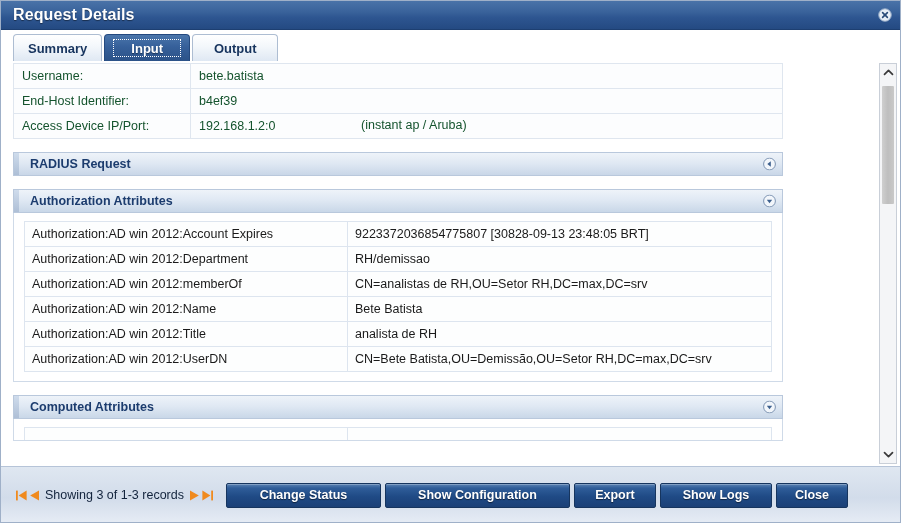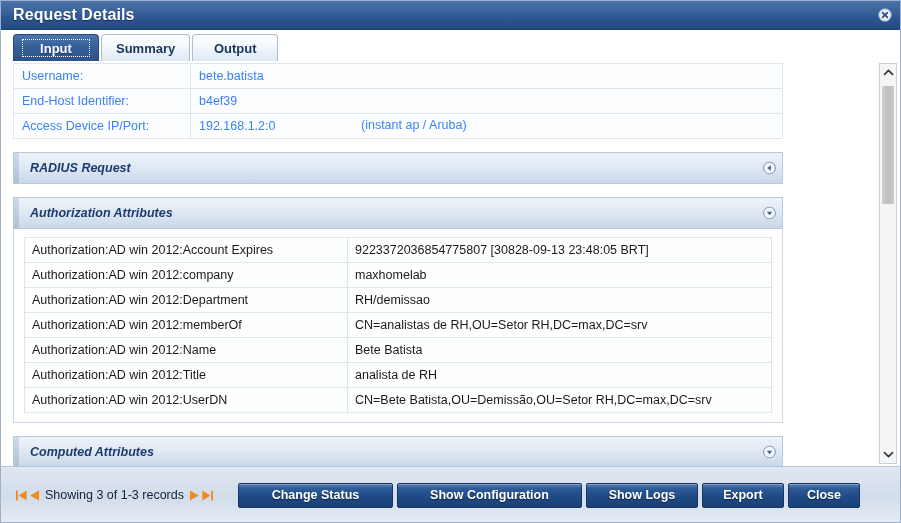--- a/index.html
+++ b/index.html
@@ -111,21 +111,21 @@
   
   .info-table {
     width: 770px;
     border-collapse: collapse;
     table-layout: fixed;
     margin-top: 2px;
   }
   .info-table td {
     height: 24px;
     font-size: 12.5px;
-    color: #3b82f6;
+    color: #14532d;
     border: 1px solid #dfe6ef;
     padding: 0 8px;
     background: #fcfdfe;
     white-space: nowrap;
     overflow: hidden;
   }
   .info-table td.label { width: 160px; }
   .info-table td.value { position: relative; }
   .info-value-extra {
     position: absolute;
@@ -135,28 +135,27 @@
   }
 
   
   .section {
     width: 770px;
     margin-top: 13px;
     box-sizing: border-box;
   }
   .section-header {
     position: relative;
-    height: 32px;
+    height: 24px;
     display: flex;
     align-items: center;
     border: 1px solid #b9c8dc;
     background: linear-gradient(to bottom, #eef3f9 0%, #dfe8f3 48%, #c9d7e8 100%);
     box-sizing: border-box;
     cursor: pointer;
-    font-style: italic;
   }
   .section-header::before {
     content: "";
     position: absolute;
     left: 0; top: 0; bottom: 0;
     width: 5px;
     background: linear-gradient(to bottom, #cfdcec, #aebfd6);
   }
   .section-title {
     font-size: 12.5px;
@@ -274,44 +273,44 @@
     color: #ffffff;
     background: linear-gradient(to bottom, #5b83b4 0%, #2f5d99 18%, #1f4a85 55%, #1b4077 100%);
     border: 1px solid #16355f;
     border-radius: 2px;
     text-shadow: 0 1px 1px rgba(0,0,0,.5);
     box-shadow: inset 0 1px 0 rgba(255,255,255,.25);
     cursor: pointer;
     white-space: nowrap;
     box-sizing: border-box;
   }
-  .btn:first-of-type { margin-left: 12px; }
+  .btn:first-of-type { margin-left: 0; }
 </style>
 </head>
 <body>
 
 <div id="app">
 
   <div class="titlebar">
     <div class="titlebar-title">Request Details</div>
     <div class="titlebar-close">
       <svg width="14" height="14" viewBox="0 0 14 14">
         <circle cx="7" cy="7" r="6.3" fill="#e8eef6" stroke="#8fa6c4" stroke-width="1"></circle>
         <path d="M4.6 4.6 L9.4 9.4 M9.4 4.6 L4.6 9.4" stroke="#2a4a78" stroke-width="1.6" stroke-linecap="round"></path>
       </svg>
     </div>
   </div>
 
   <div class="tabstrip">
+    <div class="tab">
+      <span>Summary</span>
+    </div>
     <div class="tab active">
       <span class="tab-focus"></span>
       <span>Input</span>
-    </div>
-    <div class="tab">
-      <span>Summary</span>
     </div>
     <div class="tab">
       <span>Output</span>
     </div>
   </div>
 
   <div class="content-wrap">
     <div class="content">
 
       <table class="info-table">
@@ -361,24 +360,20 @@
           </span>
         </div>
         <div class="section-body">
           <table class="attr-table">
             <tbody>
               <tr>
                 <td class="k">Authorization:AD win 2012:Account Expires</td>
                 <td class="v">9223372036854775807 [30828-09-13 23:48:05 BRT]</td>
               </tr>
               <tr>
-                <td class="k">Authorization:AD win 2012:company</td>
-                <td class="v">maxhomelab</td>
-              </tr>
-              <tr>
                 <td class="k">Authorization:AD win 2012:Department</td>
                 <td class="v">RH/demissao</td>
               </tr>
               <tr>
                 <td class="k">Authorization:AD win 2012:memberOf</td>
                 <td class="v">CN=analistas de RH,OU=Setor RH,DC=max,DC=srv</td>
               </tr>
               <tr>
                 <td class="k">Authorization:AD win 2012:Name</td>
                 <td class="v">Bete Batista</td>
@@ -457,18 +452,18 @@
       <span class="pager-btn">
         <svg width="13" height="13" viewBox="0 0 13 13">
           <path d="M1.4 1.6 L1.4 11.4 L9.4 6.5 Z" fill="#f08a1e"></path>
           <rect x="10.2" y="1.6" width="1.8" height="9.8" fill="#f08a1e"></rect>
         </svg>
       </span>
     </div>
 
     <button class="btn" style="width:155px">Change Status</button>
     <button class="btn" style="width:185px">Show Configuration</button>
+    <button class="btn" style="width:82px">Export</button>
     <button class="btn" style="width:112px">Show Logs</button>
-    <button class="btn" style="width:82px">Export</button>
     <button class="btn" style="width:72px">Close</button>
   </div>
 
 </div>
 
 </body></html>

